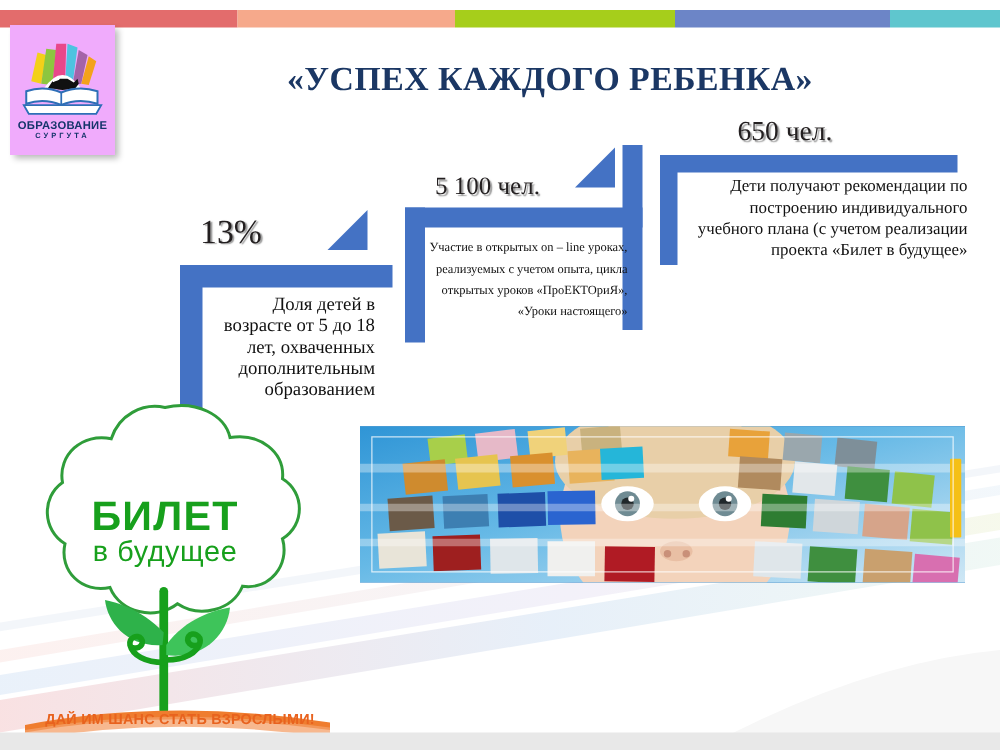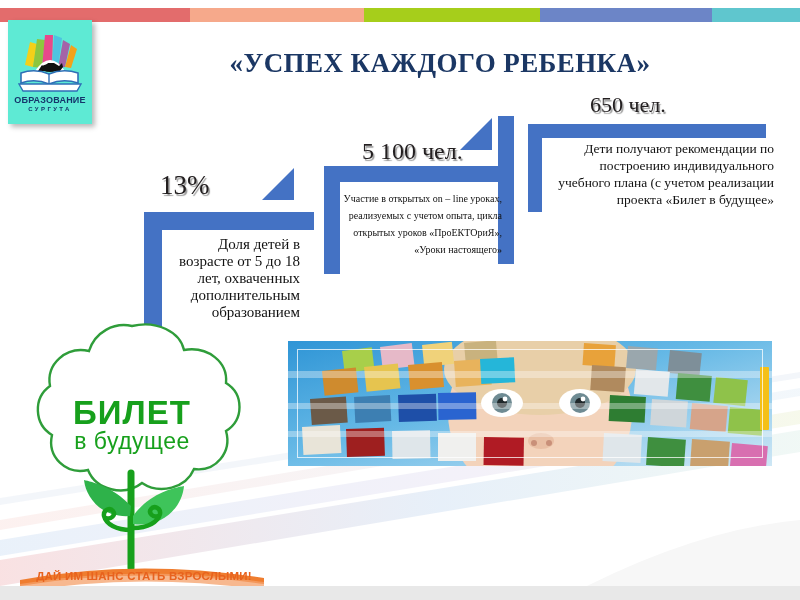--- a/index.html
+++ b/index.html
@@ -13,21 +13,21 @@
 
   
   #topbar{position:absolute;left:0;top:8px;width:800px;height:14px;display:flex;}
   #topbar .seg{height:100%;}
 
   
   #bottomstrip{position:absolute;left:0;bottom:0;width:800px;height:14px;background:#e8e8e8;}
 
   
   #logo-box{
-    position:absolute;left:8px;top:20px;width:84px;height:104px;background:#5eead4;
+    position:absolute;left:8px;top:20px;width:84px;height:104px;background:#f0abfc;
     box-shadow:3px 3px 5px rgba(0,0,0,.28);
     display:flex;flex-direction:column;align-items:center;justify-content:flex-start;
   }
   #logo-emblem{width:74px;height:70px;margin-top:5px;}
   #logo-text1{font-family:"Liberation Sans",sans-serif;font-weight:bold;font-size:9px;color:#15356b;letter-spacing:.2px;line-height:10px;}
   #logo-text2{font-family:"Liberation Sans",sans-serif;font-weight:bold;font-size:6px;color:#15356b;letter-spacing:2.4px;line-height:9px;}
 
   
   #title{
     position:absolute;left:120px;top:48px;width:640px;text-align:center;
@@ -144,21 +144,21 @@
 
   <div class="callout">
     <div class="num" style="left:160px;top:170px;font-size:27px;">13%</div>
     <div class="tri" style="left:262px;top:168px;border-left:32px solid transparent;border-bottom:32px solid #4472c4;"></div>
     <div class="bar-h" style="left:144px;top:212px;width:170px;height:18px;"></div>
     <div class="bar-v" style="left:144px;top:212px;width:18px;height:133px;"></div>
     <div class="ctext" style="left:168px;top:236px;width:132px;font-size:15px;line-height:17px;">Доля детей в возрасте от 5 до 18 лет, охваченных дополнительным образованием</div>
   </div>
 
   <div class="callout">
-    <div class="num" style="left:362px;top:138px;font-size:24px;">5 100 чел.</div>
+    <div class="num" style="left:348px;top:138px;font-size:20px;">5 100 чел.</div>
     <div class="tri" style="left:460px;top:118px;border-left:32px solid transparent;border-bottom:32px solid #4472c4;"></div>
     <div class="bar-h" style="left:324px;top:166px;width:190px;height:16px;"></div>
     <div class="bar-v" style="left:324px;top:166px;width:16px;height:108px;"></div>
     <div class="bar-v" style="left:498px;top:116px;width:16px;height:148px;"></div>
     <div class="ctext" style="left:342px;top:190px;width:160px;font-size:10px;line-height:17px;">Участие в открытых on – line уроках, реализуемых с учетом опыта,  цикла открытых уроков «ПроЕКТОриЯ», «Уроки настоящего»</div>
   </div>
 
   <div class="callout">
     <div class="num" style="left:590px;top:92px;font-size:22px;">650 чел.</div>
     <div class="bar-h" style="left:528px;top:124px;width:238px;height:14px;"></div>

